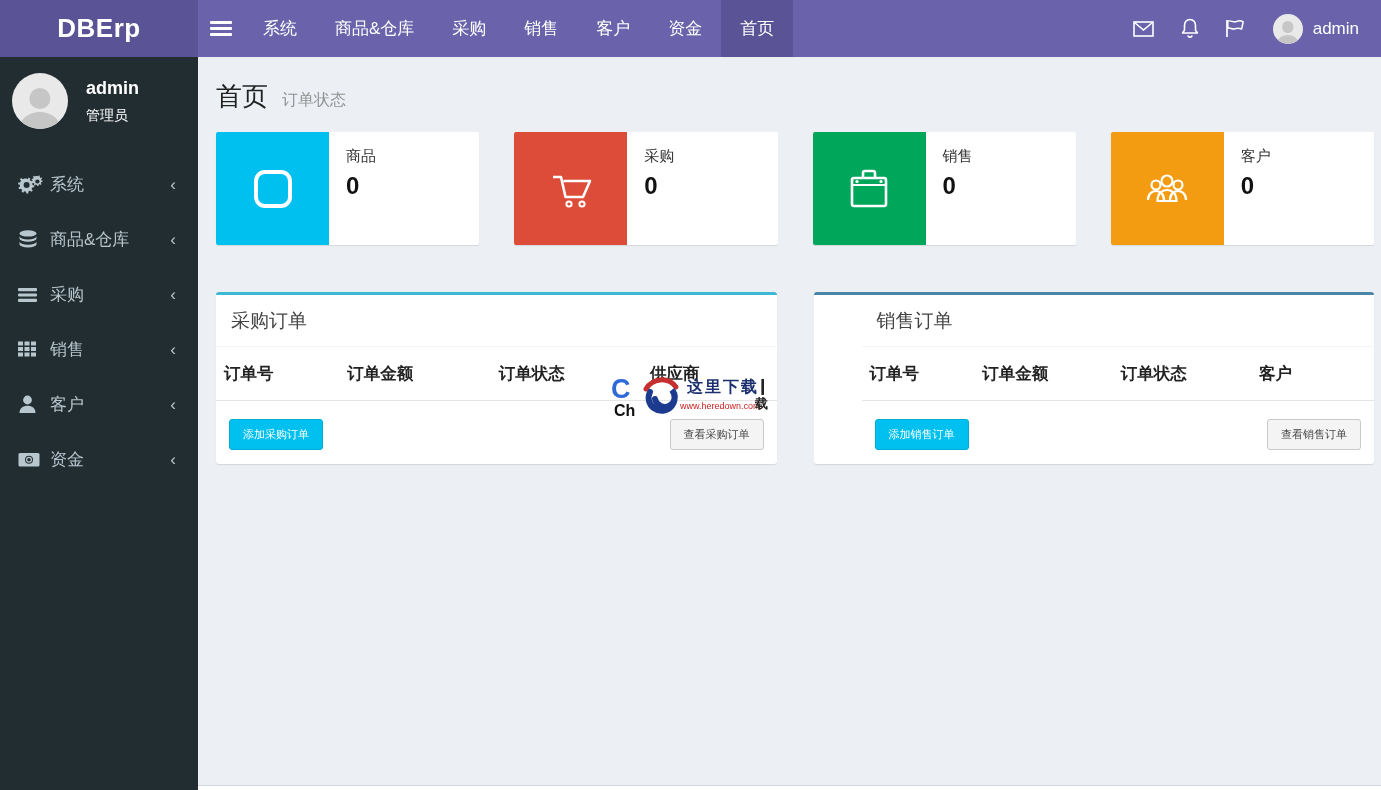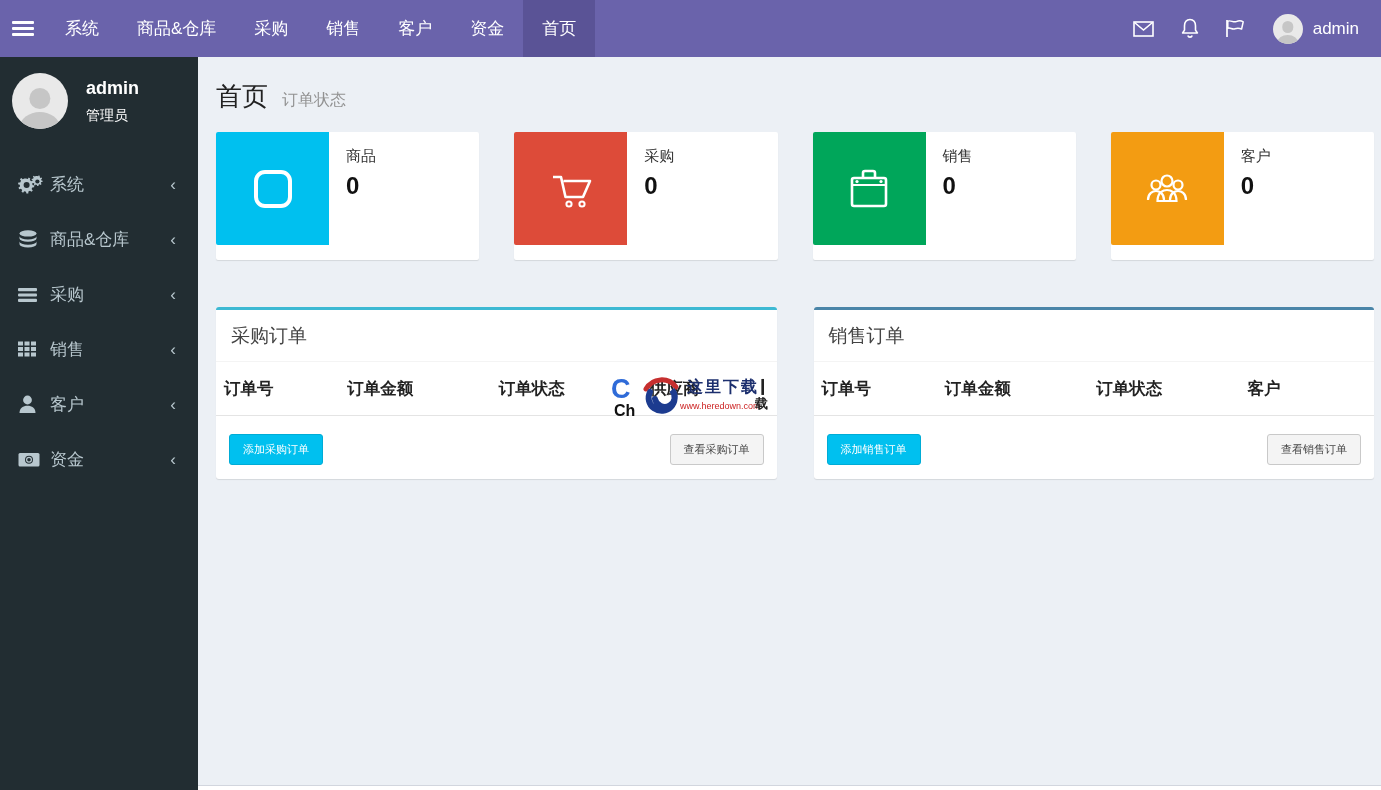--- a/index.html
+++ b/index.html
@@ -41,33 +41,33 @@
   .side-item .s-label { flex:1; margin-left:2px; }
   .side-item .chev { font-size:17px; color:#b8c7ce; margin-right:8px; }
 
   
   .main { position:absolute; top:57px; left:198px; right:0; bottom:5px; background:#ecf0f5; overflow:hidden; }
   .content-header { padding:22px 7px 18px 18px; display:flex; align-items:baseline; gap:14px; }
   .page-title { font-size:26px; color:#222; font-weight:400; }
   .page-subtitle { font-size:16px; color:#929292; }
 
   .ib-row { display:grid; grid-template-columns:repeat(4,1fr); gap:35px; margin:0 7px 0 18px; }
-  .info-box { background:#fff; height:128px; display:flex; border-radius:2px; box-shadow:0 1px 1px rgba(0,0,0,0.1); }
+  .info-box { background:#fff; height:113px; display:flex; border-radius:2px; box-shadow:0 1px 1px rgba(0,0,0,0.1); }
   .ib-icon { width:113px; height:113px; display:flex; align-items:center; justify-content:center; border-radius:2px 0 0 2px; }
   .ib-cyan { background:#00c0ef; } .ib-red { background:#dd4b39; }
   .ib-green { background:#00a65a; } .ib-yellow { background:#f39c12; }
   .ib-content { padding:15px 12px 0 17px; }
   .ib-label { font-size:15px; color:#333; margin-bottom:6px; }
   .ib-value { font-size:24px; font-weight:bold; color:#111; }
 
   .panel-row { display:grid; grid-template-columns:1fr 1fr; gap:37px; margin:19px 7px 0 18px; }
   .panel { background:#fff; border-top:3px solid #00c0ef; border-radius:3px;
      box-shadow:0 1px 1px rgba(0,0,0,0.1);margin-top:28px; }
   .panel.accent-info { border-top-color:#3db9d3; }
-  .panel.accent-primary { border-top-color:#4a85a8; }
+  .panel.accent-primary { border-top-color:#4a85a8;padding-left:48px; }
   .panel-header { padding:13px 15px 12px; border-bottom:1px solid #f4f4f4; }
   .panel-title { font-size:19px; color:#444; font-weight:400; }
   .order-table { width:100%; border-collapse:collapse; }
   .order-table th { text-align:left; font-size:16.5px; color:#222; padding:16px 8px 15px; font-weight:bold;
      border-bottom:1px solid #e4e4e4; }
   .panel-footer { padding:18px 13px 14px; overflow:hidden; }
   .btn { display:inline-block; font-size:11px; padding:7px 13px; border-radius:3px; cursor:pointer; border:1px solid transparent; }
   .btn-info { background:#00c0ef; border-color:#00acd6; color:#fff; }
   .btn-default { background:#f4f4f4; border-color:#c9c9c9; color:#444; float:right; }
 
@@ -83,20 +83,21 @@
   .wm-url { position:absolute; left:75px; top:27px; font-size:9px; color:#c22; white-space:nowrap; }
   .wm-side { position:absolute; left:150px; top:21px; font-size:13px; color:#222; font-weight:bold; }
   .wm-bar { position:absolute; left:151px; top:2px; font-size:16px; color:#222; font-weight:bold; }
 
   svg { display:block; }
 </style>
 </head>
 <body>
 
 <header class="navbar">
+  <div class="logo">DBErp</div>
   <nav class="nav-left">
     <div class="hamburger">
       <span>
           <i></i>
           <i></i>
           <i></i>
         </span>
     </div>
     <a class="nav-item">系统</a>
     <a class="nav-item">商品&amp;仓库</a>

